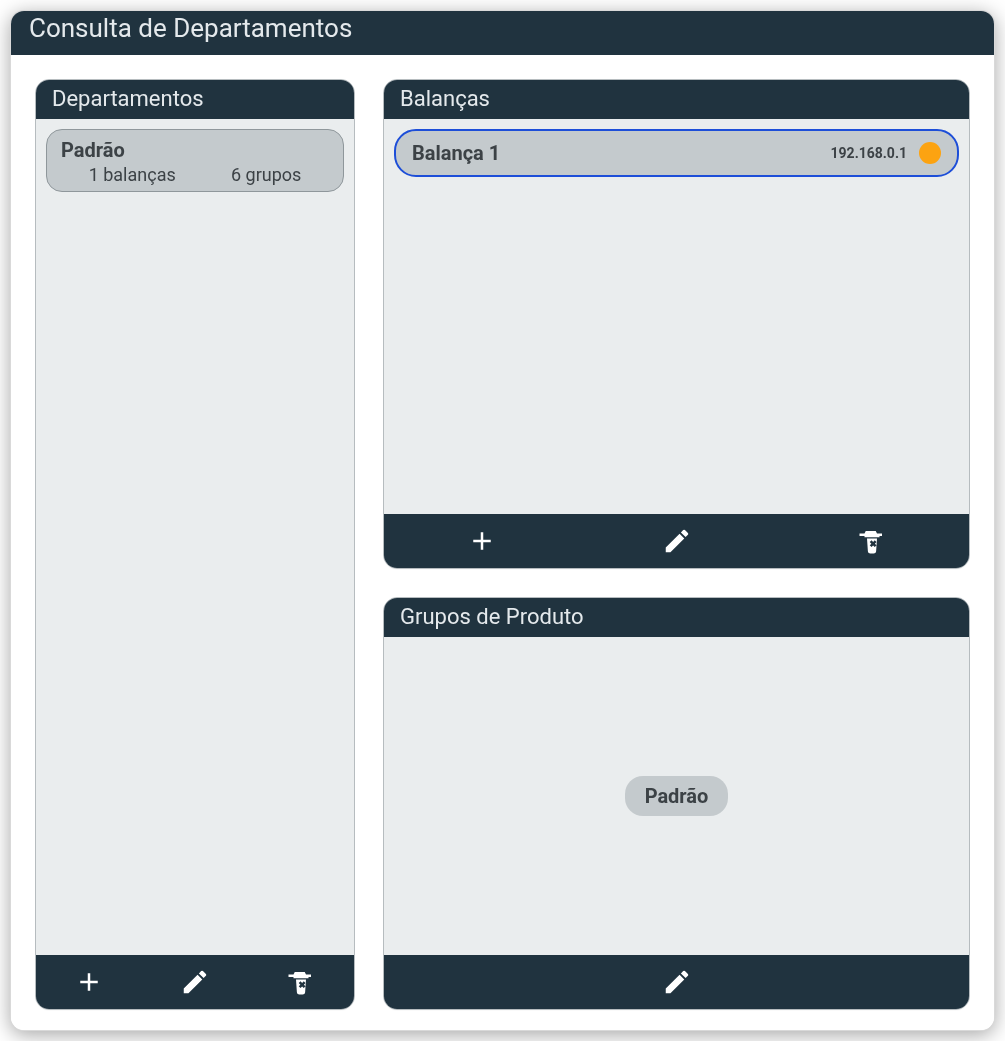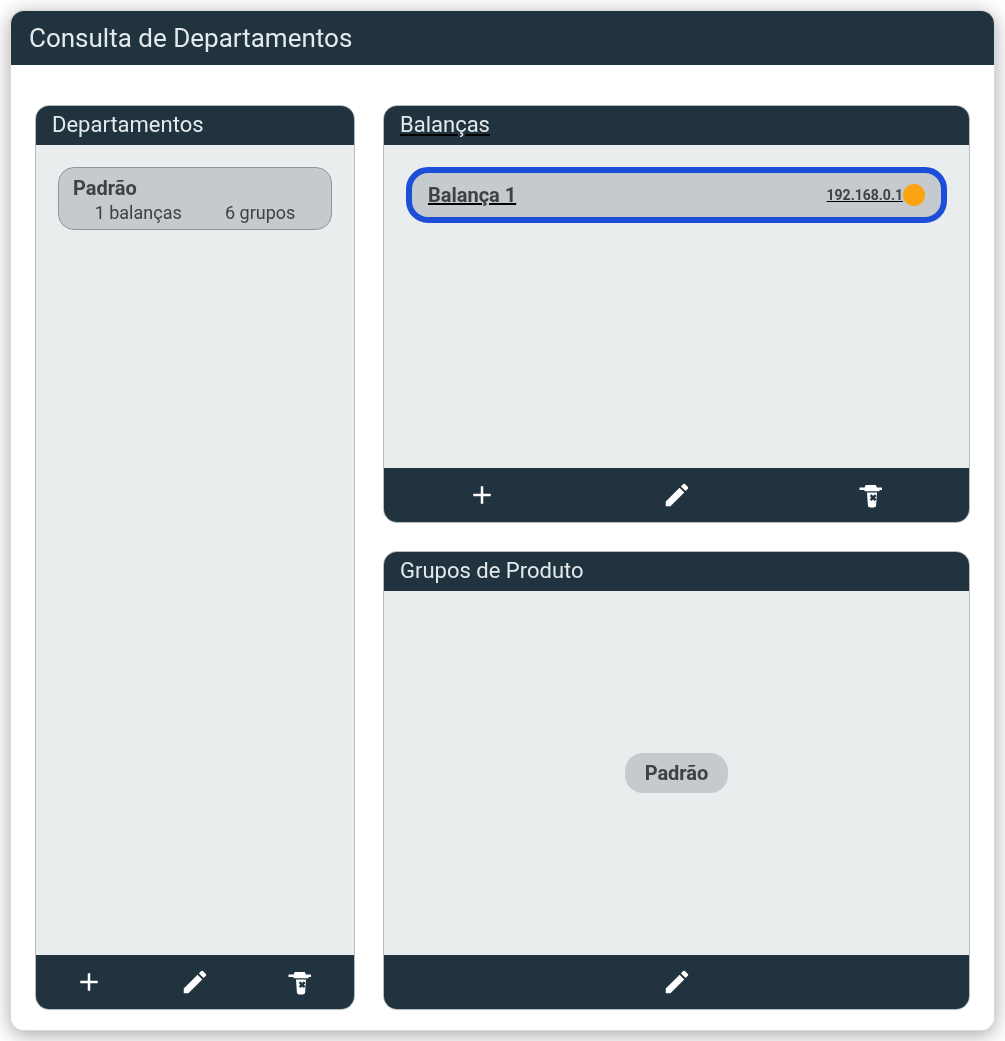--- a/index.html
+++ b/index.html
@@ -17,54 +17,53 @@
     overflow: hidden;
     display: flex;
     flex-direction: column;
     border: 1px solid rgba(0,0,0,0.15);
   }
   .window-titlebar {
     background: #20333f;
     color: #e4e9ec;
     font-size: 26px;
     font-weight: 400;
-    padding: 12px 18px 12px 18px;
+    padding: 2px 18px 12px 18px;
   }
   .window-body {
     flex: 1;
     display: flex;
     gap: 28px;
     padding: 24px 24px 20px 24px;
     background: #ffffff;
-    margin-top: 16px;
   }
   .left-col { width: 320px; display: flex; flex-direction: column; }
   .right-col { flex: 1; display: flex; flex-direction: column; gap: 28px; }
   .panel {
     background: #eaedee;
     border: 1px solid #b6bcbf;
     border-radius: 14px;
     display: flex;
     flex-direction: column;
     overflow: hidden;
     box-shadow: 0 1px 0 rgba(0,0,0,0.02);
   }
   .panel-departamentos { flex: 1; }
-  .panel-balancas { height: 418px; text-decoration: underline; }
+  .panel-balancas { height: 490px; }
   .panel-grupos { flex: 1; }
   .panel-header {
     background: #20333f;
     color: #e4e9ec;
     font-size: 22px;
     font-weight: 400;
     padding: 6px 16px 8px 16px;
   }
   .panel-body {
     flex: 1;
-    padding: 22px;
+    padding: 10px;
     overflow: auto;
   }
   .panel-body.centered {
     display: flex;
     align-items: center;
     justify-content: center;
   }
   .panel-footer {
     background: #20333f;
     display: flex;
@@ -97,25 +96,26 @@
   }
   .dept-meta {
     display: flex;
     justify-content: space-around;
     font-size: 18px;
     color: #3c4246;
     padding-top: 2px;
   }
   .balanca-item {
     background: #c4cacd;
-    border: 6px solid #1d4ed8;
+    border: 2px solid #1d4ed8;
     border-radius: 22px;
     padding: 10px 16px;
     display: flex;
     align-items: center;
+    gap: 12px;
   }
   .balanca-name {
     font-weight: 700;
     font-size: 20px;
     color: #3c4246;
     flex: 1;
   }
   .balanca-ip {
     font-weight: 700;
     font-size: 14px;

